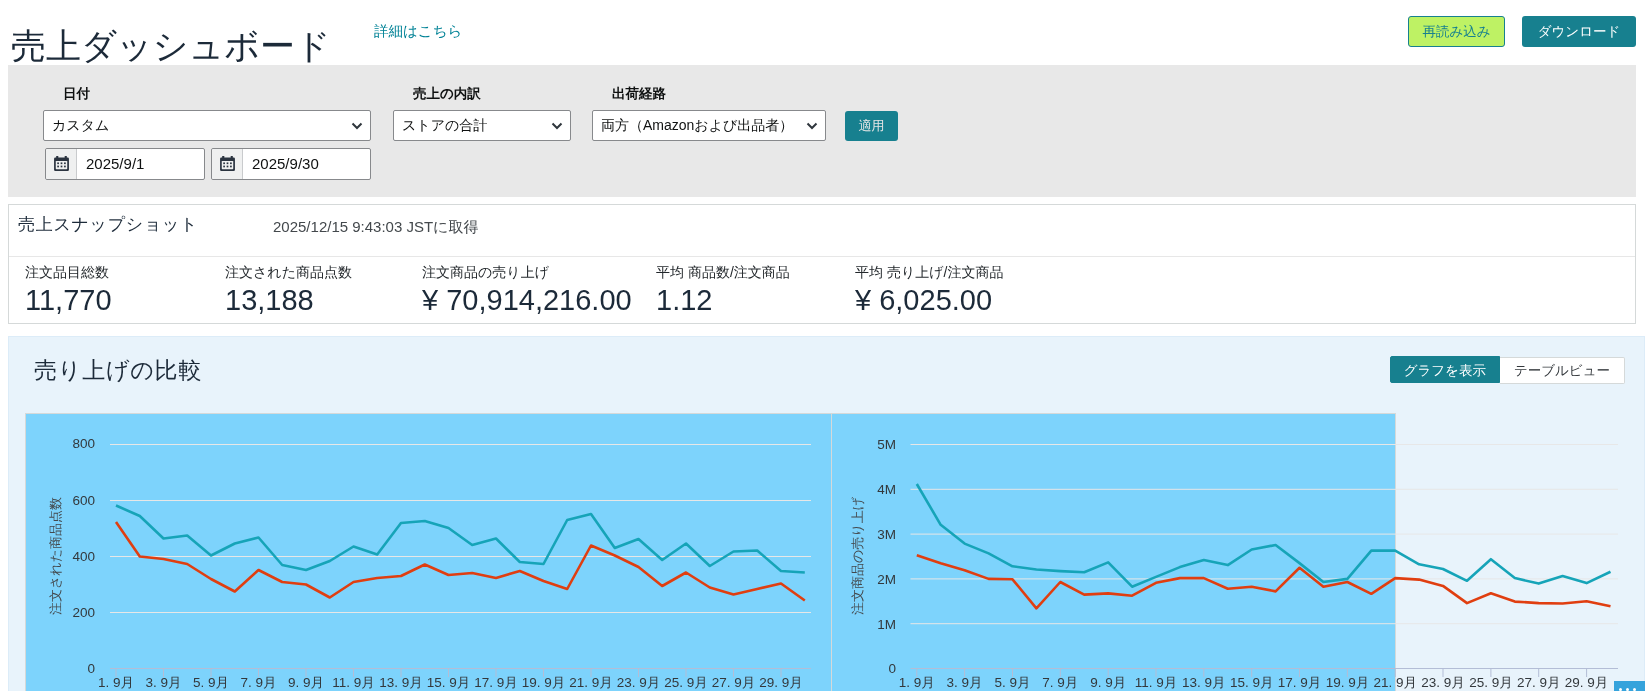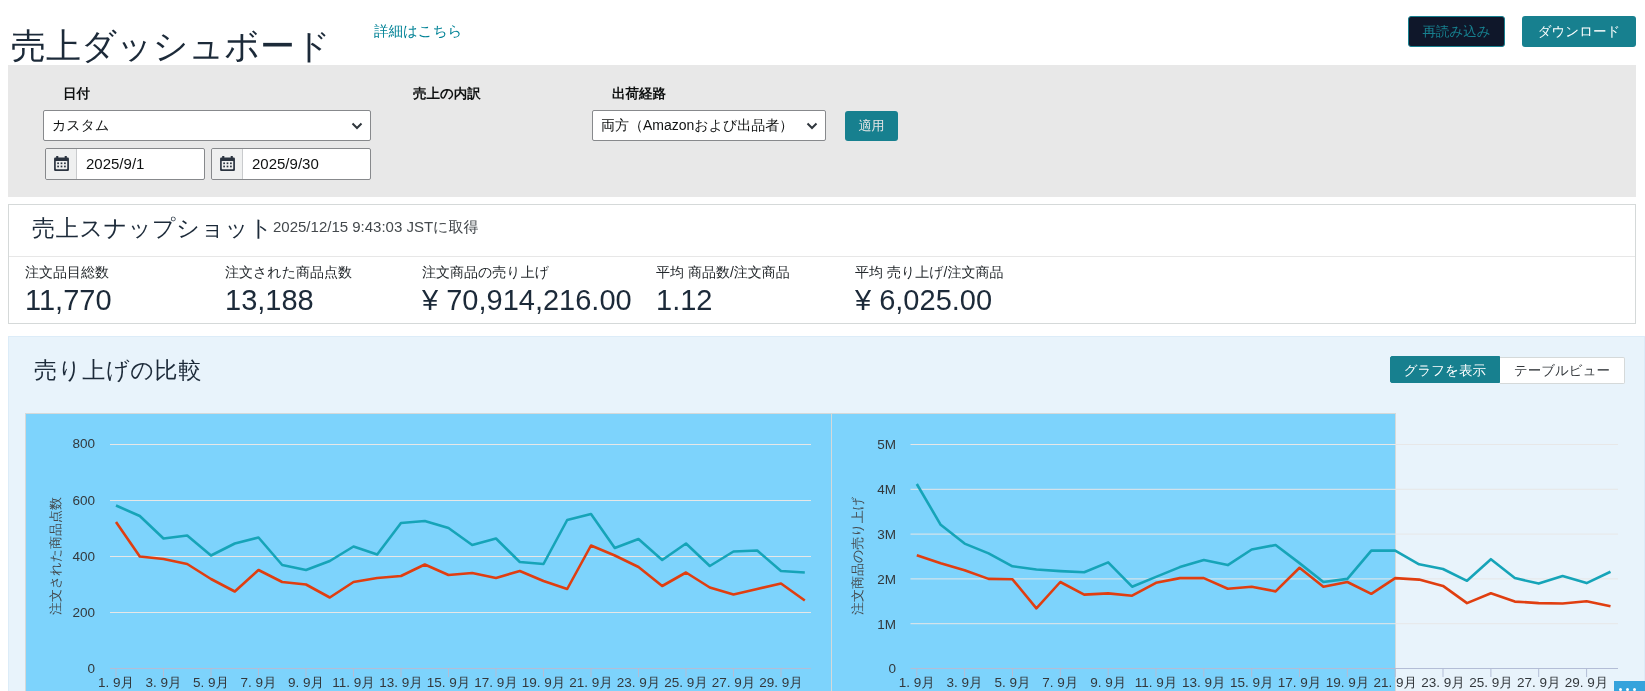--- a/index.html
+++ b/index.html
@@ -4,35 +4,35 @@
 <style>
 * { margin:0; padding:0; box-sizing:border-box; }
 html,body { width:1645px; height:691px; background:#fff; font-family:"Liberation Sans",sans-serif; overflow:hidden; }
 body { position:relative; color:#0f1111; }
 .abs { position:absolute; }
 .link { color:#008296;margin-left:38px; }
 
 #title { left:11px; top:3px; font-size:35px; color:#1c2a39; font-weight:400; letter-spacing:0px;margin-top:20px; }
 #morelink { left:336px; top:22px; font-size:14.5px; }
 .btn { display:inline-block; text-align:center; font-size:13.5px; border-radius:3px; }
-#reload { left:1408px; top:16px; width:97px; height:31px; line-height:29px; border:1px solid #17808f; color:#17808f; background:#0f172a; }
+#reload { left:1408px; top:16px; width:97px; height:31px; line-height:29px; border:1px solid #17808f; color:#17808f; background:#bef264; }
 #download { left:1522px; top:16px; width:114px; height:31px; line-height:31px; background:#17808f; color:#fff; }
 
 #filter { left:8px; top:65px; width:1628px; height:132px; background:#e8e8e8; }
 .flabel { position:absolute; font-size:13.5px; font-weight:bold; color:#0f1111; height:14px;margin-left:20px; }
 .sel { position:absolute; height:31px; background:#fff; border:1px solid #87898c; border-radius:2px; font-size:14px; line-height:28px; padding-left:8px; color:#0f1111; }
 .sel svg { position:absolute; right:7px; top:11px; }
 .dinput { position:absolute; height:32px; background:#fff; border:1px solid #87898c; border-radius:2px; font-size:15px; line-height:30px; }
 .dicon { position:absolute; left:0; top:0; width:31px; height:30px; background:#eff0f0; border-right:1px solid #c9cbcd; border-radius:2px 0 0 2px; }
 .dicon svg { margin:6px 0 0 7px; }
 .dtext { position:absolute; left:40px; top:0; }
 #apply { position:absolute; left:837px; top:46px; width:53px; height:30px; background:#17808f; color:#e5e5e5; font-size:13px; text-align:center; line-height:30px; border-radius:3px; }
 
 #snap { left:8px; top:204px; width:1628px; height:120px; background:#fff; border:1px solid #d5d9d9; }
-#snaphead { position:absolute; left:9px; top:8px; font-size:23px; color:#1c2a39; letter-spacing:0.7px;margin-left:14px; }
+#snaphead { position:absolute; left:9px; top:8px; font-size:17px; color:#1c2a39; letter-spacing:0.7px; }
 #snaptime { position:absolute; left:264px; top:13px; font-size:15px; color:#43484c; }
 #snapdiv { position:absolute; left:0; top:51px; width:100%; height:1px; background:#e7e7e7; }
 .stat { position:absolute; top:59px; }
 .stat .lb { font-size:14px; color:#23282c; }
 .stat .vl { font-size:29px; color:#1c2a39; margin-top:2px; letter-spacing:0px; }
 
 #comp { left:8px; top:336px; width:1637px; height:380px; background:#e8f3fb; border:1px solid #dcecf8; }
 #comphead { position:absolute; left:25px; top:18px; font-size:23px; color:#1c2a39; letter-spacing:0.8px; }
 #toggle { position:absolute; right:19px; top:19px; height:27px; font-size:13.5px;padding-left:44px; }
 #tg1 { display:inline-block; height:27px; line-height:27px; padding:0 13px; background:#17808f; color:#fff; border:1px solid #17808f; border-radius:2px 0 0 2px; }
@@ -84,20 +84,25 @@
             <rect x="7.2" y="7" width="1.6" height="1.6"></rect>
             <rect x="10.4" y="7" width="1.6" height="1.6"></rect>
             <rect x="4" y="10" width="1.6" height="1.6"></rect>
             <rect x="7.2" y="10" width="1.6" height="1.6"></rect>
             <rect x="10.4" y="10" width="1.6" height="1.6"></rect>
           </g>
         </svg></span>
     <span class="dtext">2025/9/30</span>
   </div>
   <div class="flabel" style="left:385px; top:20px;">売上の内訳</div>
+  <div class="sel" style="left:385px; top:45px; width:178px;">ストアの合計
+    <svg width="12" height="8" viewBox="0 0 12 8">
+        <path d="M1.5 1.5 L6 6 L10.5 1.5" fill="none" stroke="#2f363d" stroke-width="2"></path>
+      </svg>
+  </div>
   <div class="flabel" style="left:584px; top:20px;">出荷経路</div>
   <div class="sel" style="left:584px; top:45px; width:234px;">両方（Amazonおよび出品者）
     <svg width="12" height="8" viewBox="0 0 12 8">
         <path d="M1.5 1.5 L6 6 L10.5 1.5" fill="none" stroke="#2f363d" stroke-width="2"></path>
       </svg>
   </div>
   <div id="apply">適用</div>
 </div>
 
 <div class="abs" id="snap">

